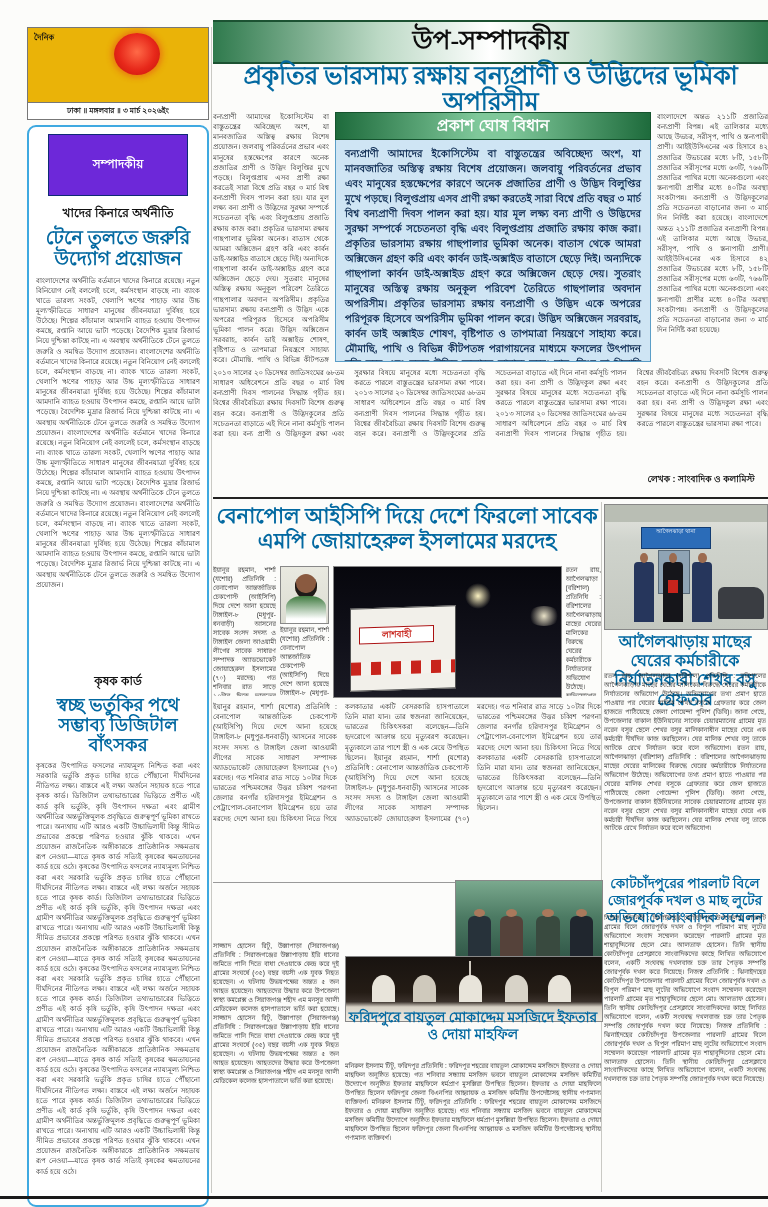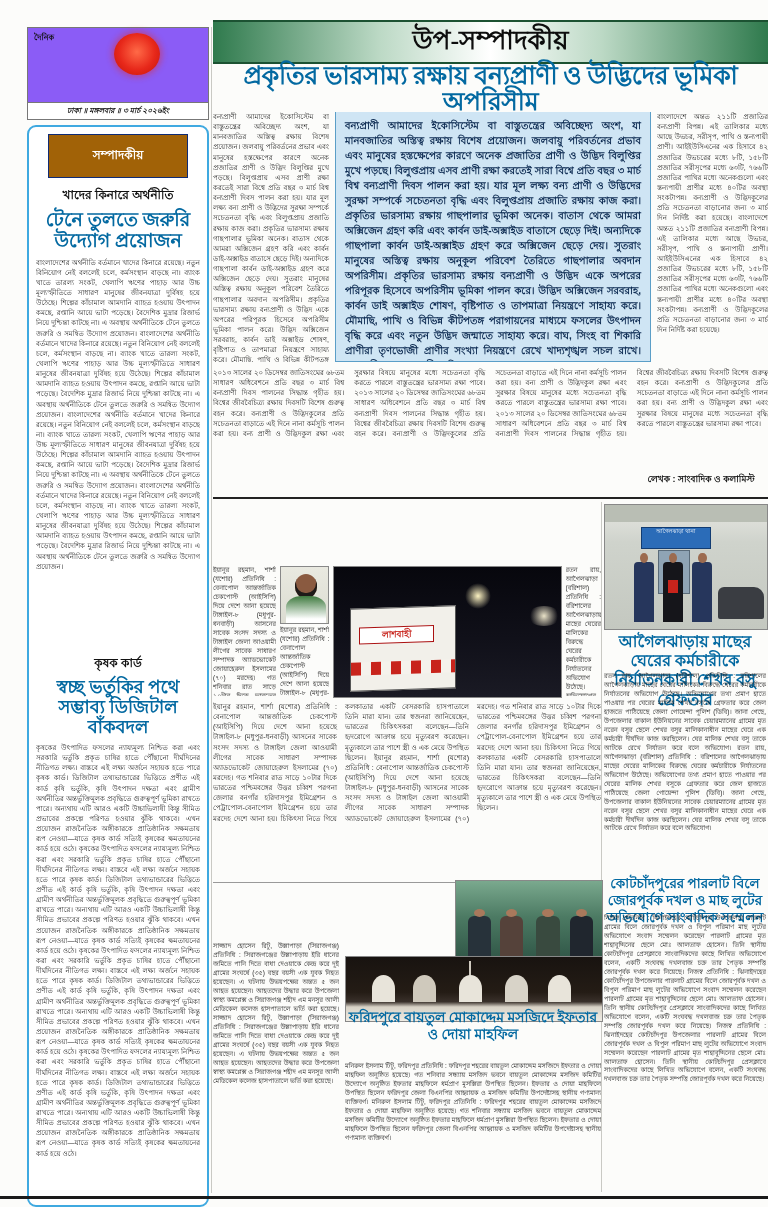--- a/index.html
+++ b/index.html
@@ -3,32 +3,32 @@
 <meta charset="utf-8">
 <style>
   html,body{margin:0;padding:0;background:#e9e9e6;}
   .page{position:relative;width:768px;height:1207px;background:#fcfcfa;margin:0 auto;
         font-family:"Liberation Sans","DejaVu Sans",sans-serif;color:#111;overflow:hidden;}
   .bodytxt{font-size:7px;line-height:1.45;text-align:justify;color:#1c1c1c;overflow:hidden;}
   .tiny{font-size:6.4px;line-height:1.4;}
   .hl{font-weight:800;color:#0369a1;font-family:"Liberation Serif","DejaVu Serif",serif;}
   
   .sidebar{position:absolute;left:27px;top:27px;width:182px;height:1166px;}
-  .mastbox{position:relative;border:1px solid #777;height:74px;background:#8b5cf6;}
+  .mastbox{position:relative;border:1px solid #777;height:74px;background:#eab308;}
   .daily{position:absolute;left:6px;top:3px;font-size:8px;font-weight:700;}
   .sun{position:absolute;left:86px;top:5px;width:46px;height:42px;border-radius:50%;
        background:radial-gradient(circle at 50% 45%, #ff6a47 0%, #e7281a 55%, #c31207 100%);
        box-shadow:0 0 6px 2px rgba(231,40,26,.45);}
   .papername{position:relative;z-index:2;text-align:center;margin-top:14px;font-size:21px;font-weight:800;
        letter-spacing:-.5px;color:#161616;font-family:"Liberation Serif","DejaVu Serif",serif;
        text-shadow:1px 0 #fff,-1px 0 #fff,0 1px #fff,0 -1px #fff,1px 1px #fff,-1px -1px #fff;}
-  .dateline{border-top:1px solid #777;text-align:center;font-size:7.5px;font-weight:700;padding:2px 16px;background:#fff;font-style:italic;}
+  .dateline{border-top:1px solid #777;text-align:center;font-size:7.5px;font-weight:700;padding:2px 16px;background:#fff;}
   .edbox{margin-top:5px;border:2px solid #3fa9e0;border-radius:9px;height:1068px;padding:5px 7px;background:#fff;overflow:hidden;}
-  .edhead{background:#a16207;color:#fff;text-align:center;font-size:12px;font-weight:700;
-          padding:11px 0;margin:2px 12px 0 12px;border:1px solid #0e2a75;}
+  .edhead{background:#6d28d9;color:#fff;text-align:center;font-size:12px;font-weight:700;
+          padding:20px 0;margin:2px 12px 0 12px;border:1px solid #0e2a75;}
   .kicker{text-align:center;font-size:12px;font-weight:700;margin-top:8px;}
   .edh1{text-align:center;font-size:19px;line-height:1.12;margin-top:3px;}
   .edh2{text-align:center;font-size:18px;line-height:1.12;margin-top:3px;}
   .edbody1{height:388px;margin-top:6px;}
   .edbody2{height:424px;margin-top:6px;}
   
   .vrule-main{position:absolute;left:211px;top:27px;width:1px;height:1166px;background:#c9c9c4;}
   .vrule-right{position:absolute;left:601px;top:502px;width:1px;height:690px;background:#c9c9c4;}
   .hrule1{position:absolute;left:213px;top:497px;width:555px;height:2px;background:#222;}
   .hrule2{position:absolute;left:213px;top:882px;width:388px;height:1px;background:#999;}
@@ -124,45 +124,47 @@
       <div class="sun"></div>
     </div>
     <div class="dateline" style="border:1px solid #777;border-top:none;">ঢাকা ॥ মঙ্গলবার ॥ ৩ মার্চ ২০২৬ইং</div>
 
     <div class="edbox">
       <div class="edhead">সম্পাদকীয়</div>
       <div class="kicker">খাদের কিনারে অর্থনীতি</div>
       <div class="edh1 hl">টেনে তুলতে জরুরি উদ্যোগ প্রয়োজন</div>
       <div class="bodytxt edbody1">বাংলাদেশের অর্থনীতি বর্তমানে খাদের কিনারে রয়েছে। নতুন বিনিয়োগ নেই বললেই চলে, কর্মসংস্থান বাড়ছে না। ব্যাংক খাতে তারল্য সংকট, খেলাপি ঋণের পাহাড় আর উচ্চ মূল্যস্ফীতিতে সাধারণ মানুষের জীবনযাত্রা দুর্বিষহ হয়ে উঠেছে। শিল্পের কাঁচামাল আমদানি ব্যাহত হওয়ায় উৎপাদন কমছে, রপ্তানি আয়ে ভাটা পড়েছে। বৈদেশিক মুদ্রার রিজার্ভ নিয়ে দুশ্চিন্তা কাটছে না। এ অবস্থায় অর্থনীতিকে টেনে তুলতে জরুরি ও সমন্বিত উদ্যোগ প্রয়োজন। বাংলাদেশের অর্থনীতি বর্তমানে খাদের কিনারে রয়েছে। নতুন বিনিয়োগ নেই বললেই চলে, কর্মসংস্থান বাড়ছে না। ব্যাংক খাতে তারল্য সংকট, খেলাপি ঋণের পাহাড় আর উচ্চ মূল্যস্ফীতিতে সাধারণ মানুষের জীবনযাত্রা দুর্বিষহ হয়ে উঠেছে। শিল্পের কাঁচামাল আমদানি ব্যাহত হওয়ায় উৎপাদন কমছে, রপ্তানি আয়ে ভাটা পড়েছে। বৈদেশিক মুদ্রার রিজার্ভ নিয়ে দুশ্চিন্তা কাটছে না। এ অবস্থায় অর্থনীতিকে টেনে তুলতে জরুরি ও সমন্বিত উদ্যোগ প্রয়োজন। বাংলাদেশের অর্থনীতি বর্তমানে খাদের কিনারে রয়েছে। নতুন বিনিয়োগ নেই বললেই চলে, কর্মসংস্থান বাড়ছে না। ব্যাংক খাতে তারল্য সংকট, খেলাপি ঋণের পাহাড় আর উচ্চ মূল্যস্ফীতিতে সাধারণ মানুষের জীবনযাত্রা দুর্বিষহ হয়ে উঠেছে। শিল্পের কাঁচামাল আমদানি ব্যাহত হওয়ায় উৎপাদন কমছে, রপ্তানি আয়ে ভাটা পড়েছে। বৈদেশিক মুদ্রার রিজার্ভ নিয়ে দুশ্চিন্তা কাটছে না। এ অবস্থায় অর্থনীতিকে টেনে তুলতে জরুরি ও সমন্বিত উদ্যোগ প্রয়োজন। বাংলাদেশের অর্থনীতি বর্তমানে খাদের কিনারে রয়েছে। নতুন বিনিয়োগ নেই বললেই চলে, কর্মসংস্থান বাড়ছে না। ব্যাংক খাতে তারল্য সংকট, খেলাপি ঋণের পাহাড় আর উচ্চ মূল্যস্ফীতিতে সাধারণ মানুষের জীবনযাত্রা দুর্বিষহ হয়ে উঠেছে। শিল্পের কাঁচামাল আমদানি ব্যাহত হওয়ায় উৎপাদন কমছে, রপ্তানি আয়ে ভাটা পড়েছে। বৈদেশিক মুদ্রার রিজার্ভ নিয়ে দুশ্চিন্তা কাটছে না। এ অবস্থায় অর্থনীতিকে টেনে তুলতে জরুরি ও সমন্বিত উদ্যোগ প্রয়োজন।</div>
       <div class="kicker">কৃষক কার্ড</div>
-      <div class="edh2 hl">স্বচ্ছ ভর্তুকির পথে সম্ভাব্য ডিজিটাল বাঁকবদল</div>
+      <div class="edh2 hl">স্বচ্ছ ভর্তুকির পথে সম্ভাব্য ডিজিটাল বাঁৎসকর</div>
       <div class="bodytxt edbody2">কৃষকের উৎপাদিত ফসলের ন্যায্যমূল্য নিশ্চিত করা এবং সরকারি ভর্তুকি প্রকৃত চাষির হাতে পৌঁছানো দীর্ঘদিনের নীতিগত লক্ষ্য। বাস্তবে এই লক্ষ্য অর্জনে সহায়ক হতে পারে কৃষক কার্ড। ডিজিটাল তথ্যভান্ডারের ভিত্তিতে প্রণীত এই কার্ড কৃষি ভর্তুকি, কৃষি উৎপাদন দক্ষতা এবং গ্রামীণ অর্থনীতির অন্তর্ভুক্তিমূলক প্রবৃদ্ধিতে গুরুত্বপূর্ণ ভূমিকা রাখতে পারে। অন্যথায় এটি আরও একটি উচ্চাভিলাষী কিন্তু সীমিত প্রভাবের প্রকল্পে পরিণত হওয়ার ঝুঁকি থাকবে। এখন প্রয়োজন রাজনৈতিক অঙ্গীকারকে প্রাতিষ্ঠানিক সক্ষমতায় রূপ নেওয়া—যাতে কৃষক কার্ড সত্যিই কৃষকের ক্ষমতায়নের কার্ড হয়ে ওঠে। কৃষকের উৎপাদিত ফসলের ন্যায্যমূল্য নিশ্চিত করা এবং সরকারি ভর্তুকি প্রকৃত চাষির হাতে পৌঁছানো দীর্ঘদিনের নীতিগত লক্ষ্য। বাস্তবে এই লক্ষ্য অর্জনে সহায়ক হতে পারে কৃষক কার্ড। ডিজিটাল তথ্যভান্ডারের ভিত্তিতে প্রণীত এই কার্ড কৃষি ভর্তুকি, কৃষি উৎপাদন দক্ষতা এবং গ্রামীণ অর্থনীতির অন্তর্ভুক্তিমূলক প্রবৃদ্ধিতে গুরুত্বপূর্ণ ভূমিকা রাখতে পারে। অন্যথায় এটি আরও একটি উচ্চাভিলাষী কিন্তু সীমিত প্রভাবের প্রকল্পে পরিণত হওয়ার ঝুঁকি থাকবে। এখন প্রয়োজন রাজনৈতিক অঙ্গীকারকে প্রাতিষ্ঠানিক সক্ষমতায় রূপ নেওয়া—যাতে কৃষক কার্ড সত্যিই কৃষকের ক্ষমতায়নের কার্ড হয়ে ওঠে। কৃষকের উৎপাদিত ফসলের ন্যায্যমূল্য নিশ্চিত করা এবং সরকারি ভর্তুকি প্রকৃত চাষির হাতে পৌঁছানো দীর্ঘদিনের নীতিগত লক্ষ্য। বাস্তবে এই লক্ষ্য অর্জনে সহায়ক হতে পারে কৃষক কার্ড। ডিজিটাল তথ্যভান্ডারের ভিত্তিতে প্রণীত এই কার্ড কৃষি ভর্তুকি, কৃষি উৎপাদন দক্ষতা এবং গ্রামীণ অর্থনীতির অন্তর্ভুক্তিমূলক প্রবৃদ্ধিতে গুরুত্বপূর্ণ ভূমিকা রাখতে পারে। অন্যথায় এটি আরও একটি উচ্চাভিলাষী কিন্তু সীমিত প্রভাবের প্রকল্পে পরিণত হওয়ার ঝুঁকি থাকবে। এখন প্রয়োজন রাজনৈতিক অঙ্গীকারকে প্রাতিষ্ঠানিক সক্ষমতায় রূপ নেওয়া—যাতে কৃষক কার্ড সত্যিই কৃষকের ক্ষমতায়নের কার্ড হয়ে ওঠে। কৃষকের উৎপাদিত ফসলের ন্যায্যমূল্য নিশ্চিত করা এবং সরকারি ভর্তুকি প্রকৃত চাষির হাতে পৌঁছানো দীর্ঘদিনের নীতিগত লক্ষ্য। বাস্তবে এই লক্ষ্য অর্জনে সহায়ক হতে পারে কৃষক কার্ড। ডিজিটাল তথ্যভান্ডারের ভিত্তিতে প্রণীত এই কার্ড কৃষি ভর্তুকি, কৃষি উৎপাদন দক্ষতা এবং গ্রামীণ অর্থনীতির অন্তর্ভুক্তিমূলক প্রবৃদ্ধিতে গুরুত্বপূর্ণ ভূমিকা রাখতে পারে। অন্যথায় এটি আরও একটি উচ্চাভিলাষী কিন্তু সীমিত প্রভাবের প্রকল্পে পরিণত হওয়ার ঝুঁকি থাকবে। এখন প্রয়োজন রাজনৈতিক অঙ্গীকারকে প্রাতিষ্ঠানিক সক্ষমতায় রূপ নেওয়া—যাতে কৃষক কার্ড সত্যিই কৃষকের ক্ষমতায়নের কার্ড হয়ে ওঠে।</div>
     </div>
   </div>
 
   <div class="vrule-main"></div>
 
   <div class="banner">
     <span>উপ-সম্পাদকীয়</span>
   </div>
   <div class="mainhead hl">প্রকৃতির ভারসাম্য রক্ষায় বন্যপ্রাণী ও উদ্ভিদের ভূমিকা অপরিসীম</div>
 
   <div class="opedrow1">
     <div class="opedcol1 bodytxt">বন্যপ্রাণী আমাদের ইকোসিস্টেম বা বাস্তুতন্ত্রের অবিচ্ছেদ্য অংশ, যা মানবজাতির অস্তিত্ব রক্ষায় বিশেষ প্রয়োজন। জলবায়ু পরিবর্তনের প্রভাব এবং মানুষের হস্তক্ষেপের কারণে অনেক প্রজাতির প্রাণী ও উদ্ভিদ বিলুপ্তির মুখে পড়ছে। বিলুপ্তপ্রায় এসব প্রাণী রক্ষা করতেই সারা বিশ্বে প্রতি বছর ৩ মার্চ বিশ্ব বন্যপ্রাণী দিবস পালন করা হয়। যার মূল লক্ষ্য বন্য প্রাণী ও উদ্ভিদের সুরক্ষা সম্পর্কে সচেতনতা বৃদ্ধি এবং বিলুপ্তপ্রায় প্রজাতি রক্ষায় কাজ করা। প্রকৃতির ভারসাম্য রক্ষায় গাছপালার ভূমিকা অনেক। বাতাস থেকে আমরা অক্সিজেন গ্রহণ করি এবং কার্বন ডাই-অক্সাইড বাতাসে ছেড়ে দিই। অন্যদিকে গাছপালা কার্বন ডাই-অক্সাইড গ্রহণ করে অক্সিজেন ছেড়ে দেয়। সুতরাং মানুষের অস্তিত্ব রক্ষায় অনুকূল পরিবেশ তৈরিতে গাছপালার অবদান অপরিসীম। প্রকৃতির ভারসাম্য রক্ষায় বন্যপ্রাণী ও উদ্ভিদ একে অপরের পরিপূরক হিসেবে অপরিসীম ভূমিকা পালন করে। উদ্ভিদ অক্সিজেন সরবরাহ, কার্বন ডাই অক্সাইড শোষণ, বৃষ্টিপাত ও তাপমাত্রা নিয়ন্ত্রণে সাহায্য করে। মৌমাছি, পাখি ও বিভিন্ন কীটপতঙ্গ পরাগায়নের মাধ্যমে ফসলের উৎপাদন বৃদ্ধি করে এবং নতুন উদ্ভিদ জন্মাতে সাহায্য করে। বাঘ, সিংহ বা শিকারি প্রাণীরা তৃণভোজী প্রাণীর সংখ্যা নিয়ন্ত্রণে রেখে খাদ্যশৃঙ্খল সচল রাখে। বন্যপ্রাণী পরাগায়ন, বীজ বিস্তরণ এবং খাদ্য শৃঙ্খল বজায় রেখে বাস্তুতন্ত্রের স্থিতিশীলতা ও মাটির উর্বরতা নিশ্চিত করে।</div>
     <div class="opedbox">
+      <div class="boxhead">প্রকাশ ঘোষ বিধান</div>
       <div class="boxbody">বন্যপ্রাণী আমাদের ইকোসিস্টেম বা বাস্তুতন্ত্রের অবিচ্ছেদ্য অংশ, যা মানবজাতির অস্তিত্ব রক্ষায় বিশেষ প্রয়োজন। জলবায়ু পরিবর্তনের প্রভাব এবং মানুষের হস্তক্ষেপের কারণে অনেক প্রজাতির প্রাণী ও উদ্ভিদ বিলুপ্তির মুখে পড়ছে। বিলুপ্তপ্রায় এসব প্রাণী রক্ষা করতেই সারা বিশ্বে প্রতি বছর ৩ মার্চ বিশ্ব বন্যপ্রাণী দিবস পালন করা হয়। যার মূল লক্ষ্য বন্য প্রাণী ও উদ্ভিদের সুরক্ষা সম্পর্কে সচেতনতা বৃদ্ধি এবং বিলুপ্তপ্রায় প্রজাতি রক্ষায় কাজ করা। প্রকৃতির ভারসাম্য রক্ষায় গাছপালার ভূমিকা অনেক। বাতাস থেকে আমরা অক্সিজেন গ্রহণ করি এবং কার্বন ডাই-অক্সাইড বাতাসে ছেড়ে দিই। অন্যদিকে গাছপালা কার্বন ডাই-অক্সাইড গ্রহণ করে অক্সিজেন ছেড়ে দেয়। সুতরাং মানুষের অস্তিত্ব রক্ষায় অনুকূল পরিবেশ তৈরিতে গাছপালার অবদান অপরিসীম। প্রকৃতির ভারসাম্য রক্ষায় বন্যপ্রাণী ও উদ্ভিদ একে অপরের পরিপূরক হিসেবে অপরিসীম ভূমিকা পালন করে। উদ্ভিদ অক্সিজেন সরবরাহ, কার্বন ডাই অক্সাইড শোষণ, বৃষ্টিপাত ও তাপমাত্রা নিয়ন্ত্রণে সাহায্য করে। মৌমাছি, পাখি ও বিভিন্ন কীটপতঙ্গ পরাগায়নের মাধ্যমে ফসলের উৎপাদন বৃদ্ধি করে এবং নতুন উদ্ভিদ জন্মাতে সাহায্য করে। বাঘ, সিংহ বা শিকারি প্রাণীরা তৃণভোজী প্রাণীর সংখ্যা নিয়ন্ত্রণে রেখে খাদ্যশৃঙ্খল সচল রাখে। বন্যপ্রাণী পরাগায়ন, বীজ বিস্তরণ এবং খাদ্য শৃঙ্খল বজায় রেখে বাস্তুতন্ত্রের স্থিতিশীলতা ও মাটির উর্বরতা নিশ্চিত করে।</div>
     </div>
     <div class="opedcolr bodytxt">বাংলাদেশে অন্তত ২১১টি প্রজাতির বন্যপ্রাণী বিপন্ন। এই তালিকার মধ্যে আছে উভচর, সরীসৃপ, পাখি ও স্তন্যপায়ী প্রাণী। আইইউসিএনের এক হিসাবে ৪২ প্রজাতির উভচরের মধ্যে ৮টি, ১৫৮টি প্রজাতির সরীসৃপের মধ্যে ৬৩টি, ৭৬৬টি প্রজাতির পাখির মধ্যে অনেকগুলো এবং স্তন্যপায়ী প্রাণীর মধ্যে ৪০টির অবস্থা সংকটাপন্ন। বন্যপ্রাণী ও উদ্ভিদকুলের প্রতি সচেতনতা বাড়ানোর জন্য ৩ মার্চ দিন নির্দিষ্ট করা হয়েছে। বাংলাদেশে অন্তত ২১১টি প্রজাতির বন্যপ্রাণী বিপন্ন। এই তালিকার মধ্যে আছে উভচর, সরীসৃপ, পাখি ও স্তন্যপায়ী প্রাণী। আইইউসিএনের এক হিসাবে ৪২ প্রজাতির উভচরের মধ্যে ৮টি, ১৫৮টি প্রজাতির সরীসৃপের মধ্যে ৬৩টি, ৭৬৬টি প্রজাতির পাখির মধ্যে অনেকগুলো এবং স্তন্যপায়ী প্রাণীর মধ্যে ৪০টির অবস্থা সংকটাপন্ন। বন্যপ্রাণী ও উদ্ভিদকুলের প্রতি সচেতনতা বাড়ানোর জন্য ৩ মার্চ দিন নির্দিষ্ট করা হয়েছে।</div>
   </div>
 
   <div class="opedrow2 bodytxt">২০১৩ সালের ২০ ডিসেম্বর জাতিসংঘের ৬৮তম সাধারণ অধিবেশনে প্রতি বছর ৩ মার্চ বিশ্ব বন্যপ্রাণী দিবস পালনের সিদ্ধান্ত গৃহীত হয়। বিশ্বের জীববৈচিত্র্য রক্ষায় দিবসটি বিশেষ গুরুত্ব বহন করে। বন্যপ্রাণী ও উদ্ভিদকুলের প্রতি সচেতনতা বাড়াতে এই দিনে নানা কর্মসূচি পালন করা হয়। বন্য প্রাণী ও উদ্ভিদকুল রক্ষা এবং সুরক্ষার বিষয়ে মানুষের মধ্যে সচেতনতা বৃদ্ধি করতে পারলে বাস্তুতন্ত্রের ভারসাম্য রক্ষা পাবে। ২০১৩ সালের ২০ ডিসেম্বর জাতিসংঘের ৬৮তম সাধারণ অধিবেশনে প্রতি বছর ৩ মার্চ বিশ্ব বন্যপ্রাণী দিবস পালনের সিদ্ধান্ত গৃহীত হয়। বিশ্বের জীববৈচিত্র্য রক্ষায় দিবসটি বিশেষ গুরুত্ব বহন করে। বন্যপ্রাণী ও উদ্ভিদকুলের প্রতি সচেতনতা বাড়াতে এই দিনে নানা কর্মসূচি পালন করা হয়। বন্য প্রাণী ও উদ্ভিদকুল রক্ষা এবং সুরক্ষার বিষয়ে মানুষের মধ্যে সচেতনতা বৃদ্ধি করতে পারলে বাস্তুতন্ত্রের ভারসাম্য রক্ষা পাবে। ২০১৩ সালের ২০ ডিসেম্বর জাতিসংঘের ৬৮তম সাধারণ অধিবেশনে প্রতি বছর ৩ মার্চ বিশ্ব বন্যপ্রাণী দিবস পালনের সিদ্ধান্ত গৃহীত হয়। বিশ্বের জীববৈচিত্র্য রক্ষায় দিবসটি বিশেষ গুরুত্ব বহন করে। বন্যপ্রাণী ও উদ্ভিদকুলের প্রতি সচেতনতা বাড়াতে এই দিনে নানা কর্মসূচি পালন করা হয়। বন্য প্রাণী ও উদ্ভিদকুল রক্ষা এবং সুরক্ষার বিষয়ে মানুষের মধ্যে সচেতনতা বৃদ্ধি করতে পারলে বাস্তুতন্ত্রের ভারসাম্য রক্ষা পাবে।</div>
   <div class="signoff">লেখক : সাংবাদিক ও কলামিস্ট</div>
 
   <div class="hrule1"></div>
 
+  <div class="benahead hl">বেনাপোল আইসিপি দিয়ে দেশে ফিরলো সাবেক এমপি জোয়াহেরুল ইসলামের মরদেহ</div>
   <div class="mediarow">
     <div class="bt1 bodytxt tiny">ইয়ানুর রহমান, শার্শা (যশোর) প্রতিনিধি : বেনাপোল আন্তর্জাতিক চেকপোস্ট (আইসিপি) দিয়ে দেশে আনা হয়েছে টাঙ্গাইল-৮ (মধুপুর-ধনবাড়ী) আসনের সাবেক সংসদ সদস্য ও টাঙ্গাইল জেলা আওয়ামী লীগের সাবেক সাধারণ সম্পাদক অ্যাডভোকেট জোয়াহেরুল ইসলামের (৭০) মরদেহ। গত শনিবার রাত সাড়ে ১০টার দিকে ভারতের পশ্চিমবঙ্গের উত্তর চব্বিশ পরগনা জেলার বনগাঁর হরিদাসপুর ইমিগ্রেশন ও পেট্রাপোল-বেনাপোল ইমিগ্রেশন হয়ে তার মরদেহ দেশে আনা হয়। চিকিৎসা নিতে গিয়ে কলকাতার একটি বেসরকারি হাসপাতালে তিনি মারা যান। তার স্বজনরা জানিয়েছেন, ভারতের চিকিৎসকরা বলেছেন—তিনি হৃদরোগে আক্রান্ত হয়ে মৃত্যুবরণ করেছেন। মৃত্যুকালে তার পাশে স্ত্রী ও এক মেয়ে উপস্থিত ছিলেন।</div>
     <div class="minicol">
       <div class="photo portrait">
         <div class="head"></div>
         <div class="shirt"></div>
       </div>
       <div class="bodytxt tiny" style="flex:1;">ইয়ানুর রহমান, শার্শা (যশোর) প্রতিনিধি : বেনাপোল আন্তর্জাতিক চেকপোস্ট (আইসিপি) দিয়ে দেশে আনা হয়েছে টাঙ্গাইল-৮ (মধুপুর-ধনবাড়ী) আসনের সাবেক সংসদ সদস্য ও টাঙ্গাইল জেলা আওয়ামী লীগের সাবেক সাধারণ সম্পাদক অ্যাডভোকেট জোয়াহেরুল ইসলামের (৭০) মরদেহ। গত শনিবার রাত সাড়ে ১০টার দিকে ভারতের পশ্চিমবঙ্গের উত্তর চব্বিশ পরগনা জেলার বনগাঁর হরিদাসপুর ইমিগ্রেশন ও পেট্রাপোল-বেনাপোল ইমিগ্রেশন হয়ে তার মরদেহ দেশে আনা হয়। চিকিৎসা নিতে গিয়ে কলকাতার একটি বেসরকারি হাসপাতালে তিনি মারা যান। তার স্বজনরা জানিয়েছেন, ভারতের চিকিৎসকরা বলেছেন—তিনি হৃদরোগে আক্রান্ত হয়ে মৃত্যুবরণ করেছেন। মৃত্যুকালে তার পাশে স্ত্রী ও এক মেয়ে উপস্থিত ছিলেন।</div>
     </div>
     <div class="photo photo-night">

